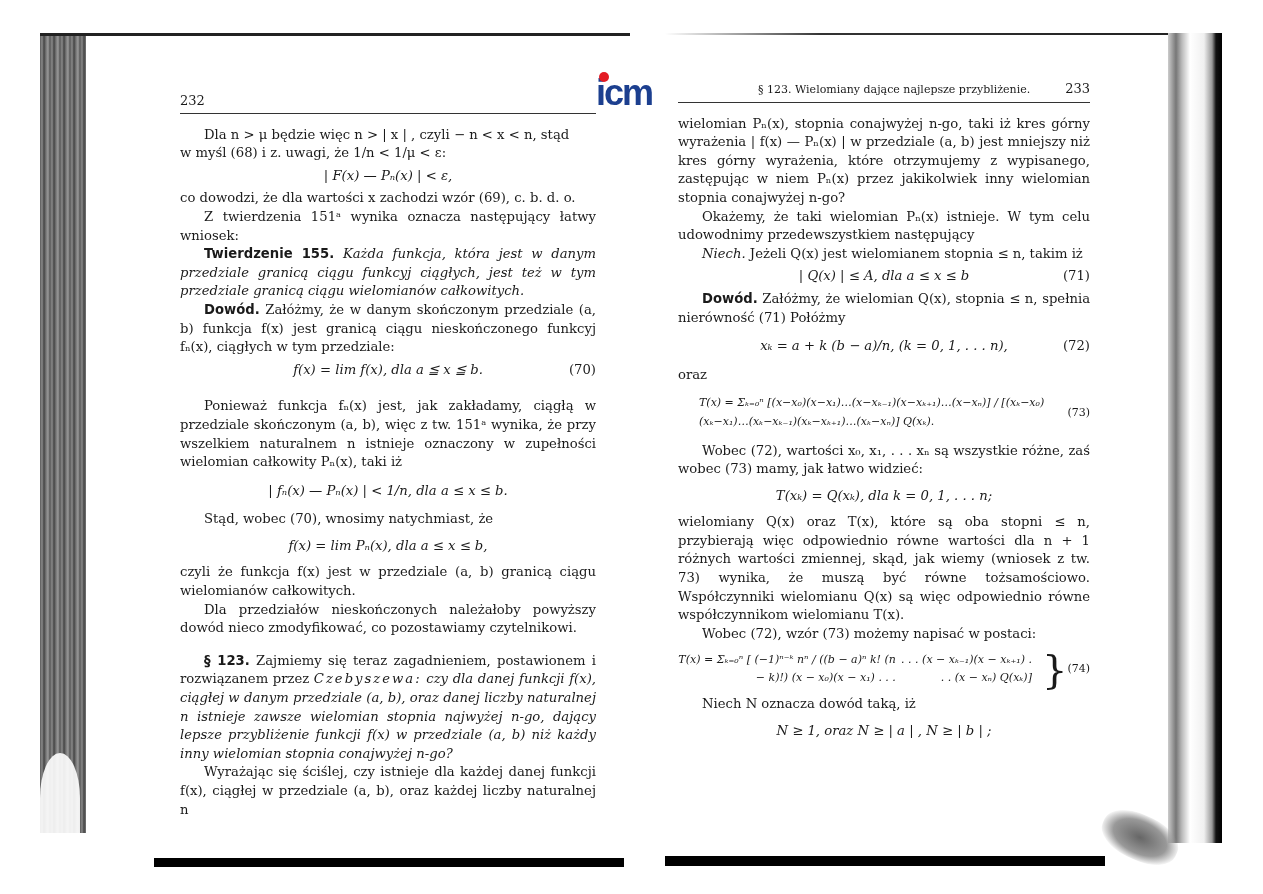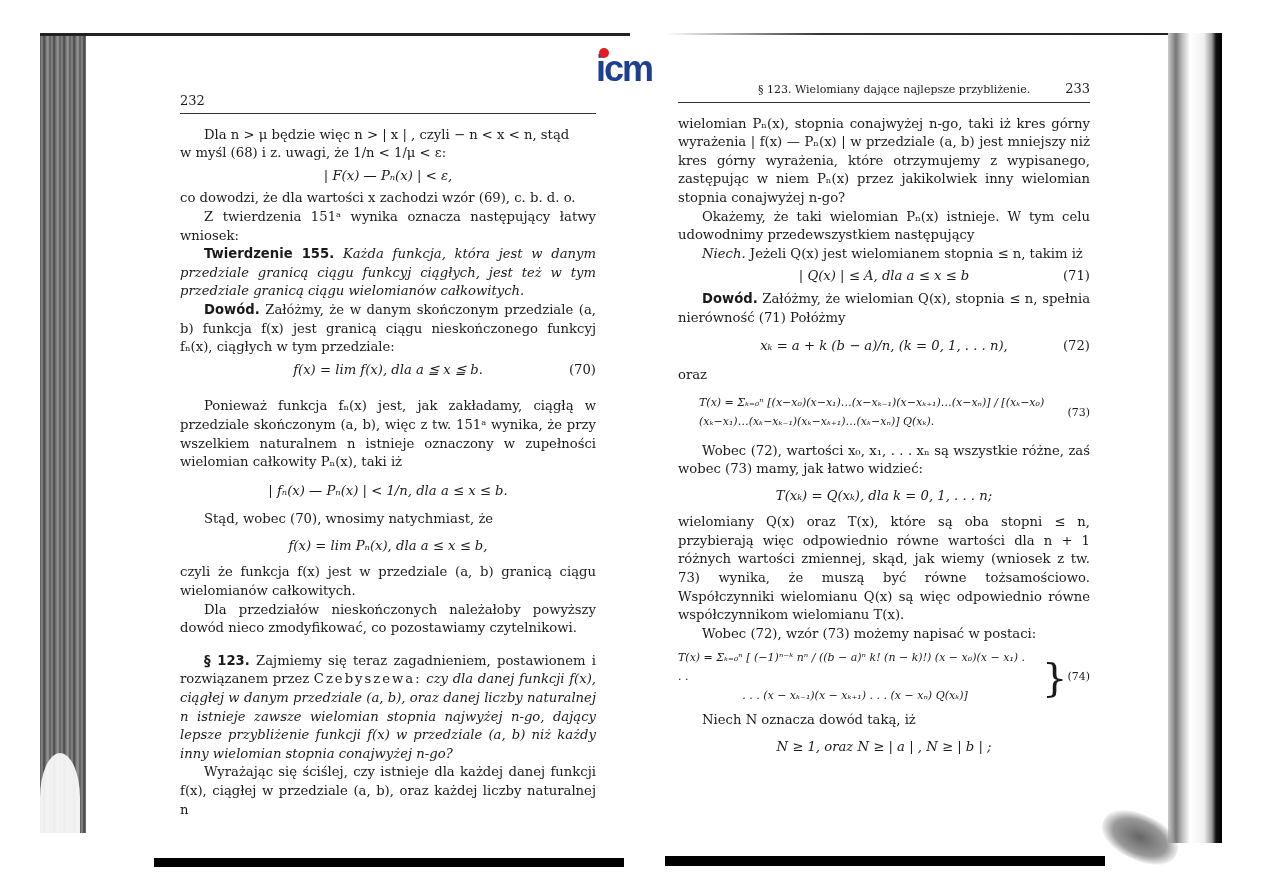--- a/index.html
+++ b/index.html
@@ -7,35 +7,35 @@
   .scan-edge-left{position:absolute;left:40px;top:33px;width:46px;height:800px;
     background:repeating-linear-gradient(90deg,#5a5a5a 0px,#8a8a8a 2px,#444 4px,#777 6px,#9a9a9a 8px,#555 10px);}
   .scan-edge-left .blur{position:absolute;left:0;bottom:-10px;width:40px;height:90px;background:#fff;border-radius:50% 50% 0 0;opacity:.9}
   .top-line-left{position:absolute;left:40px;top:33px;width:590px;height:3px;background:#222;}
   .top-line-right{position:absolute;left:665px;top:33px;width:520px;height:2px;background:linear-gradient(90deg,#fff,#333 30%,#222);}
   .scan-edge-right{position:absolute;left:1168px;top:33px;width:54px;height:810px;
     background:linear-gradient(90deg,#ccc 0,#777 8px,#bbb 14px,#fff 22px,#f0f0f0 36px,#999 44px,#111 48px,#000 54px);}
   .bottom-bar-left{position:absolute;left:154px;top:858px;width:470px;height:9px;background:#000;}
   .bottom-bar-right{position:absolute;left:665px;top:856px;width:440px;height:10px;background:#000;}
   .smudge-right{position:absolute;left:1100px;top:815px;width:80px;height:45px;border-radius:45%;background:radial-gradient(ellipse at center,#666 0%,#999 50%,rgba(255,255,255,0) 75%);transform:rotate(25deg);}
-  .logo{position:absolute;left:596px;top:48px;width:70px;height:40px;}
+  .logo{position:absolute;left:596px;top:72px;width:70px;height:40px;}
   .logo .dot{position:absolute;left:3px;top:0;width:10px;height:10px;border-radius:50%;background:#e31b23;}
   .logo .txt{position:absolute;left:0;top:3px;font-family:"Liberation Sans",sans-serif;font-weight:bold;font-size:36px;color:#1c3f8f;letter-spacing:-2px;line-height:36px;}
   .page{position:absolute;font-size:13.2px;line-height:18.6px;}
   .page-left{left:180px;top:92px;width:416px;}
   .page-right{left:678px;top:80px;width:412px;}
   .running-head{display:flex;justify-content:space-between;align-items:baseline;border-bottom:1px solid #333;padding-bottom:2px;font-size:11px;margin-bottom:12px;}
   .running-head .pno{font-size:13px;}
   .p{text-align:justify;margin:0;}
   .ind{text-indent:24px;}
   .eq{display:flex;justify-content:center;align-items:center;position:relative;margin:4px 0;font-style:normal;}
   .eq .num{position:absolute;right:0;}
   .it{font-style:italic;}
   .b{font-weight:bold;font-family:"DejaVu Sans","Liberation Sans",sans-serif;}
-  .spaced{letter-spacing:2px;}
+  .spaced{letter-spacing:2px;font-style:italic;}
   .gap{height:14px;}
   .small{font-size:11px;}
   .brace{font-size:40px;line-height:40px;font-weight:100;margin-left:10px;}
   .eq-multi{display:flex;align-items:center;justify-content:center;margin:6px 0;}
 </style>
 </head>
 <body>
 
 <div class="scan-edge-left">
     <div class="blur"></div>
@@ -124,21 +124,21 @@
     <span class="it" style="width:370px;">T(x) = Σₖ₌₀ⁿ [(x−x₀)(x−x₁)…(x−xₖ₋₁)(x−xₖ₊₁)…(x−xₙ)] / [(xₖ−x₀)(xₖ−x₁)…(xₖ−xₖ₋₁)(xₖ−xₖ₊₁)…(xₖ−xₙ)] Q(xₖ).</span>
     <span class="num">(73)</span>
   </div>
   <p class="p ind">Wobec (72), wartości x₀, x₁, . . . xₙ są wszystkie różne, zaś wobec (73) mamy, jak łatwo widzieć:</p>
   <div class="eq it" style="margin:8px 0;">
       <span>T(xₖ) = Q(xₖ),  dla  k = 0, 1, . . . n;</span>
     </div>
   <p class="p">wielomiany Q(x) oraz T(x), które są oba stopni ≤ n, przybierają więc odpowiednio równe wartości dla n + 1 różnych wartości zmiennej, skąd, jak wiemy (wniosek z tw. 73) wynika, że muszą być równe tożsamościowo. Współczynniki wielomianu Q(x) są więc odpowiednio równe współczynnikom wielomianu T(x).</p>
   <p class="p ind">Wobec (72), wzór (73) możemy napisać w postaci:</p>
   <div class="eq-multi small">
-    <div style="display:flex;flex-direction:column;align-items:center;">
+    <div style="display:flex;flex-direction:row;align-items:center;text-align:right;">
       <span class="it">T(x) = Σₖ₌₀ⁿ [ (−1)ⁿ⁻ᵏ nⁿ / ((b − a)ⁿ k! (n − k)!) (x − x₀)(x − x₁) . . .</span>
       <span class="it">. . . (x − xₖ₋₁)(x − xₖ₊₁) . . . (x − xₙ) Q(xₖ)]</span>
     </div>
     <span class="brace">}</span>
     <span>(74)</span>
   </div>
   <p class="p ind">Niech N oznacza dowód taką, iż</p>
   <div class="eq it" style="margin:8px 0;">
       <span>N ≥ 1,  oraz  N ≥ | a | ,  N ≥ | b | ;</span>
     </div>

